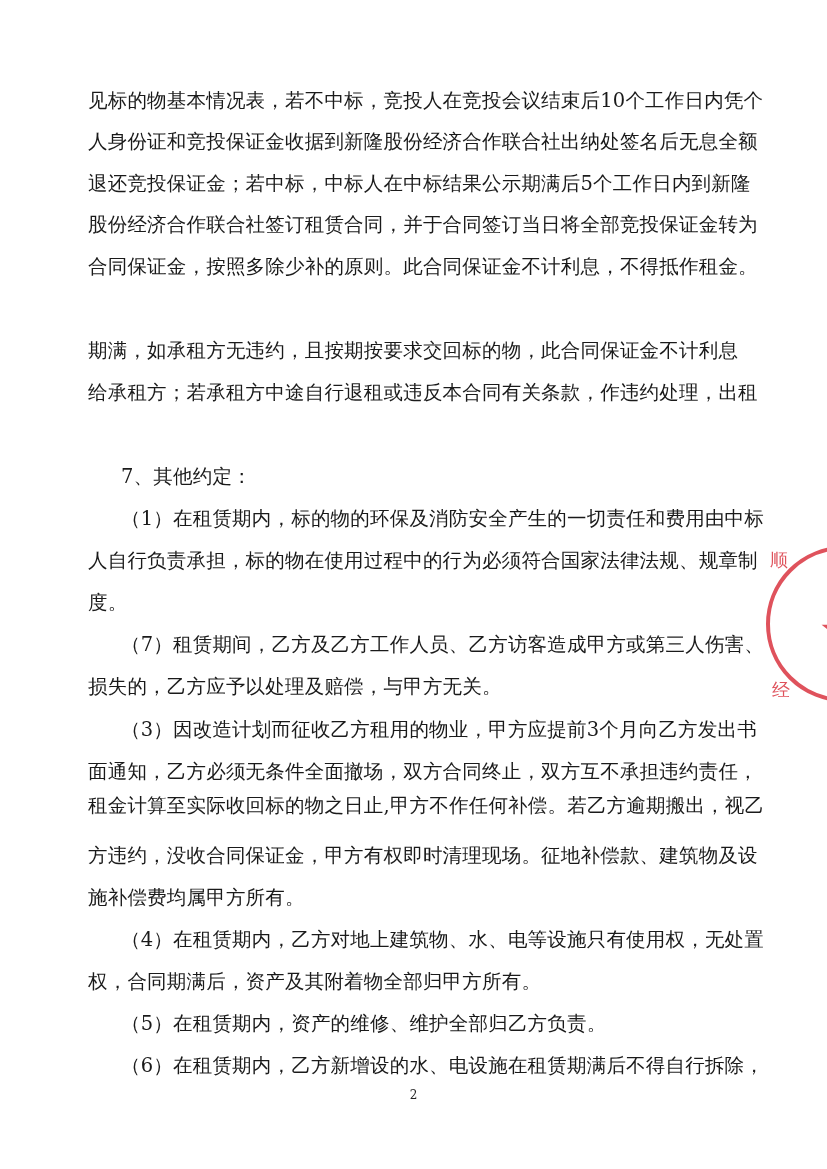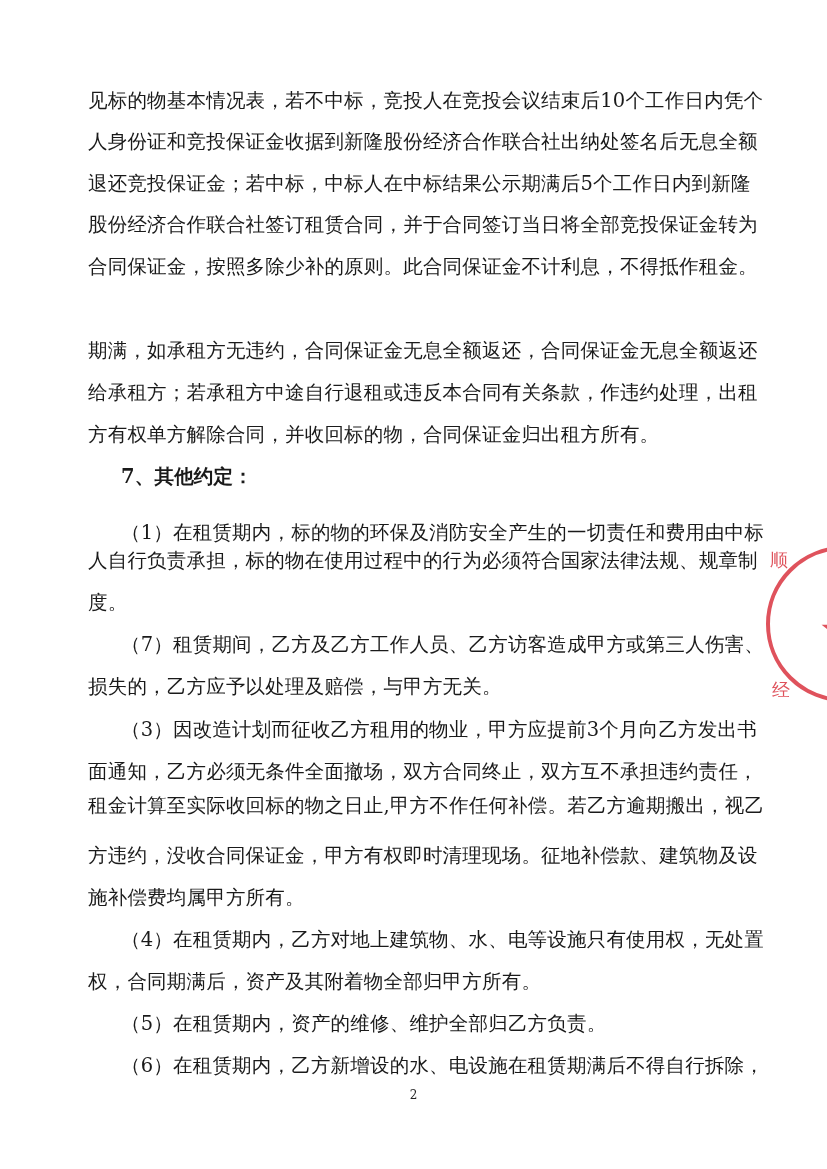--- a/index.html
+++ b/index.html
@@ -2,42 +2,41 @@
 <html><head>
   <meta charset="utf-8">
   <style>
     html, body { margin: 0; padding: 0; background: #ffffff; }
     body { width: 827px; height: 1169px; position: relative; overflow: hidden;
            font-family: "DejaVu Serif", "Liberation Serif", serif; color: #1a1a1a; }
     .page { position: absolute; left: 0; top: 0; width: 827px; height: 1169px; background: #fff; }
     .line { position: absolute; left: 88px; width: 660px; font-size: 19.5px; line-height: 24px;
             white-space: nowrap; letter-spacing: 0.2px; }
     .line.indent { left: 121px; }
-    .line.heading { font-weight: bold; }
+    .line.heading { font-weight: normal; }
     .page-number { position: absolute; left: 0; width: 827px; top: 1088px; text-align: center;
                    font-size: 12px; color: #222; }
     .seal { position: absolute; left: 762px; top: 536px; width: 130px; height: 180px; }
   </style>
 </head>
 <body>
 
 <div class="page">
 
   <div class="line" style="top:89px">见标的物基本情况表，若不中标，竞投人在竞投会议结束后10个工作日内凭个</div>
   <div class="line" style="top:130px">人身份证和竞投保证金收据到新隆股份经济合作联合社出纳处签名后无息全额</div>
   <div class="line" style="top:172px">退还竞投保证金；若中标，中标人在中标结果公示期满后5个工作日内到新隆</div>
   <div class="line" style="top:213px">股份经济合作联合社签订租赁合同，并于合同签订当日将全部竞投保证金转为</div>
   <div class="line" style="top:255px">合同保证金，按照多除少补的原则。此合同保证金不计利息，不得抵作租金。</div>
-  <div class="line" style="top:339px">期满，如承租方无违约，合同保证金无息全额返还，合同保证金无息全额返还</div>
+  <div class="line" style="top:339px">期满，如承租方无违约，且按期按要求交回标的物，此合同保证金不计利息</div>
   <div class="line" style="top:381px">给承租方；若承租方中途自行退租或违反本合同有关条款，作违约处理，出租</div>
-  <div class="line" style="top:423px">方有权单方解除合同，并收回标的物，合同保证金归出租方所有。</div>
 
   <div class="line indent heading" style="top:465px">7、其他约定：</div>
 
-  <div class="line indent" style="top:521px">（1）在租赁期内，标的物的环保及消防安全产生的一切责任和费用由中标</div>
+  <div class="line indent" style="top:507px">（1）在租赁期内，标的物的环保及消防安全产生的一切责任和费用由中标</div>
   <div class="line" style="top:549px">人自行负责承担，标的物在使用过程中的行为必须符合国家法律法规、规章制</div>
   <div class="line" style="top:591px">度。</div>
 
   <div class="line indent" style="top:633px">（7）租赁期间，乙方及乙方工作人员、乙方访客造成甲方或第三人伤害、</div>
   <div class="line" style="top:675px">损失的，乙方应予以处理及赔偿，与甲方无关。</div>
 
   <div class="line indent" style="top:718px">（3）因改造计划而征收乙方租用的物业，甲方应提前3个月向乙方发出书</div>
   <div class="line" style="top:760px">面通知，乙方必须无条件全面撤场，双方合同终止，双方互不承担违约责任，</div>
   <div class="line" style="top:794px">租金计算至实际收回标的物之日止,甲方不作任何补偿。若乙方逾期搬出，视乙</div>
   <div class="line" style="top:844px">方违约，没收合同保证金，甲方有权即时清理现场。征地补偿款、建筑物及设</div>

